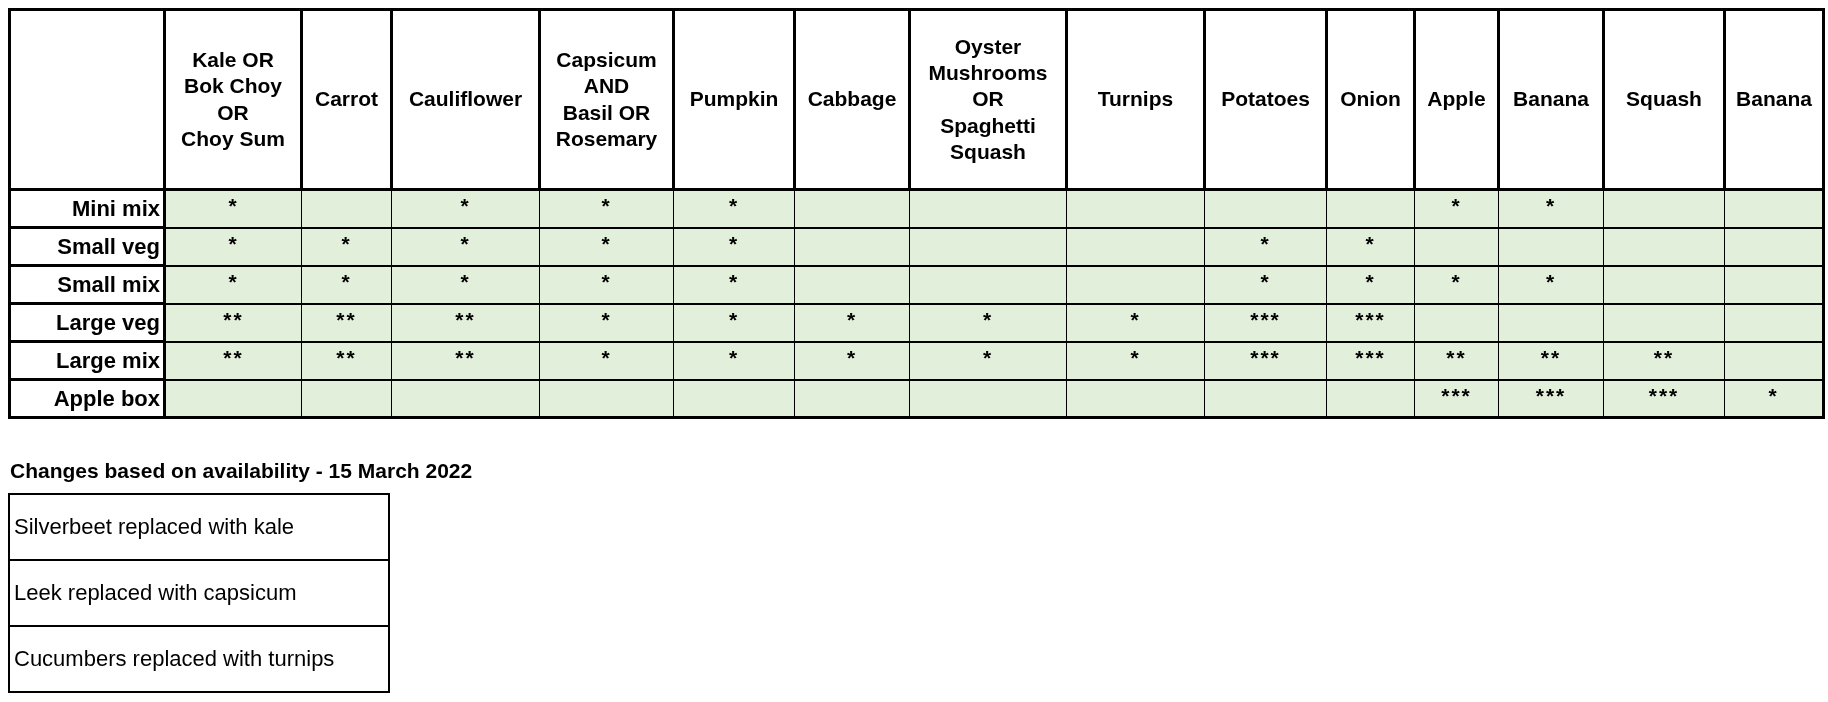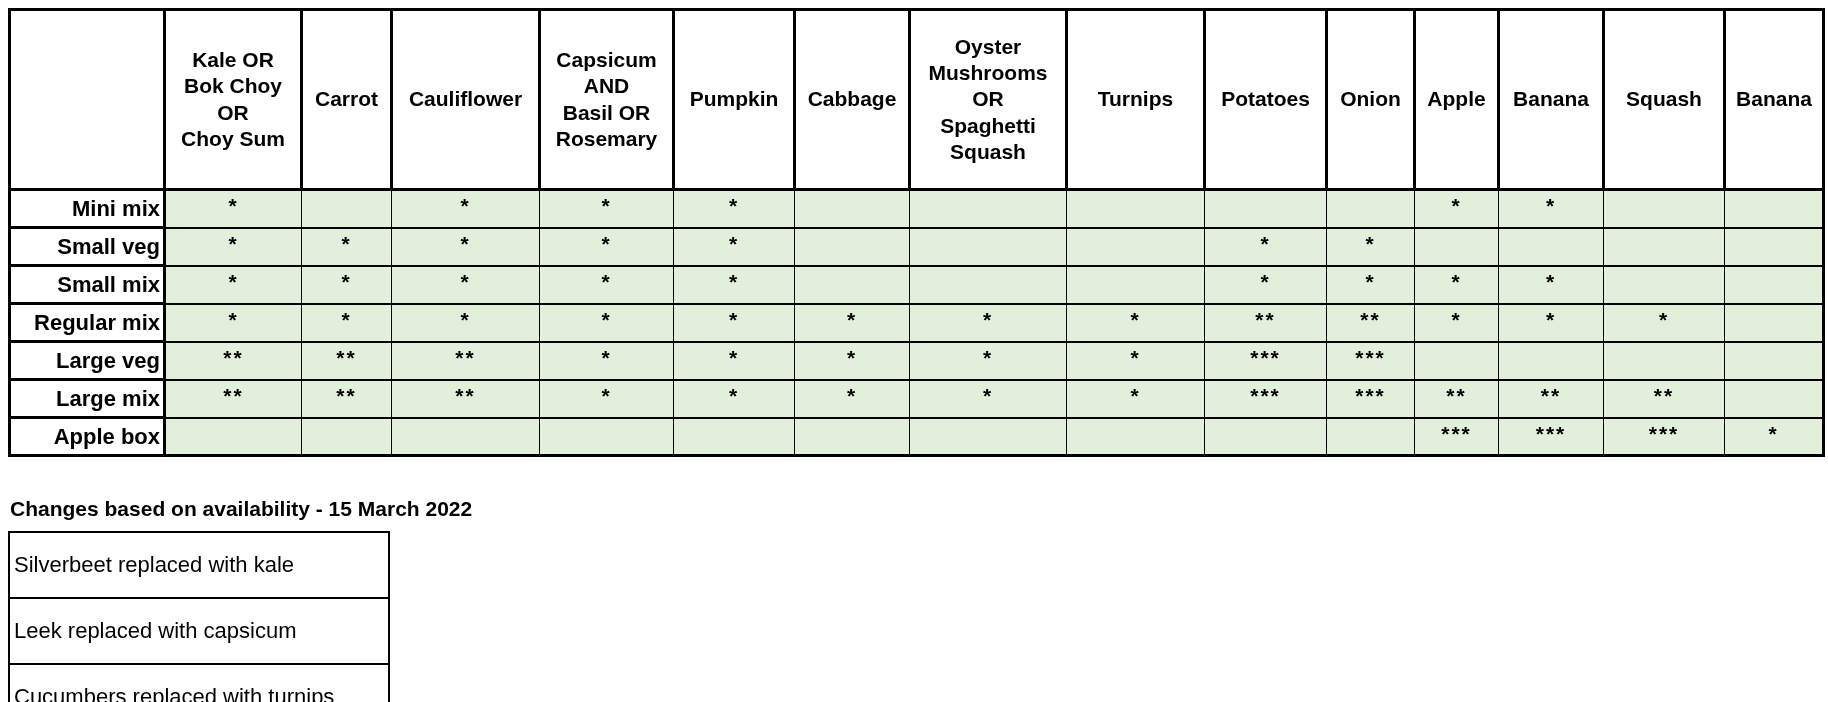--- a/index.html
+++ b/index.html
@@ -154,37 +154,20 @@
           <td class="cell"></td>
           <td class="cell"></td>
           <td class="cell">*</td>
           <td class="cell">*</td>
           <td class="cell">*</td>
           <td class="cell">*</td>
           <td class="cell"></td>
           <td class="cell"></td>
         </tr>
         <tr>
-          <td class="row-label">Regular mix</td>
-          <td class="cell">*</td>
-          <td class="cell">*</td>
-          <td class="cell">*</td>
-          <td class="cell">*</td>
-          <td class="cell">*</td>
-          <td class="cell">*</td>
-          <td class="cell">*</td>
-          <td class="cell">*</td>
-          <td class="cell">**</td>
-          <td class="cell">**</td>
-          <td class="cell">*</td>
-          <td class="cell">*</td>
-          <td class="cell">*</td>
-          <td class="cell"></td>
-        </tr>
-        <tr>
           <td class="row-label">Large veg</td>
           <td class="cell">**</td>
           <td class="cell">**</td>
           <td class="cell">**</td>
           <td class="cell">*</td>
           <td class="cell">*</td>
           <td class="cell">*</td>
           <td class="cell">*</td>
           <td class="cell">*</td>
           <td class="cell">***</td>

